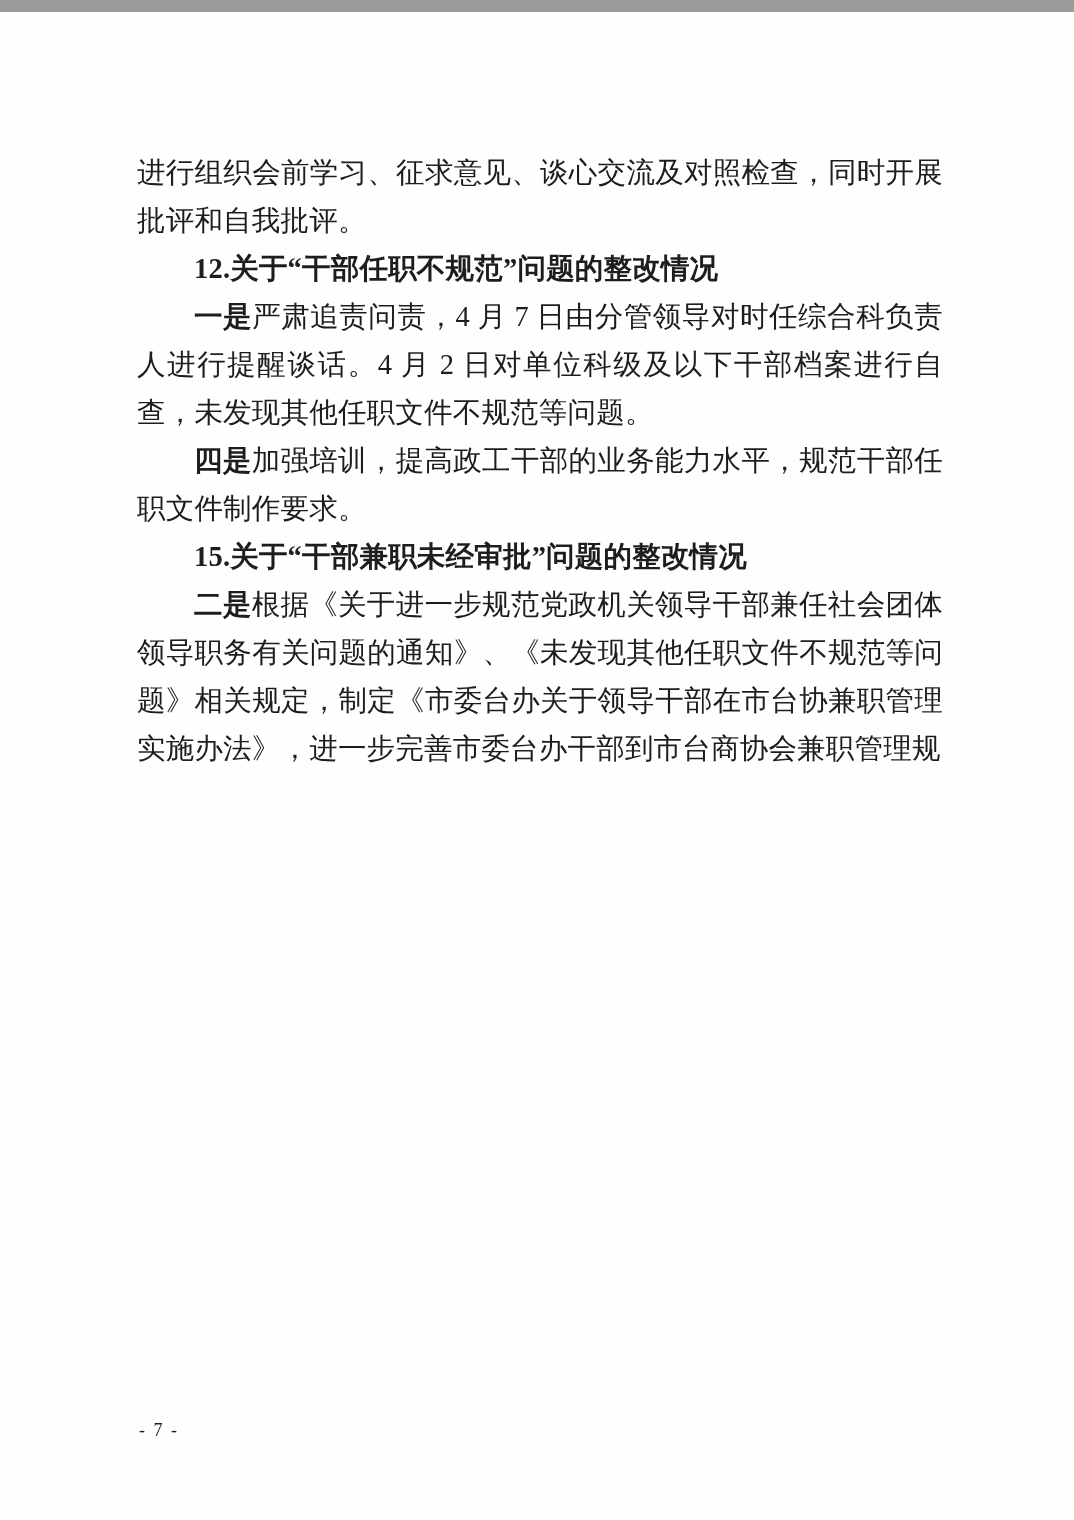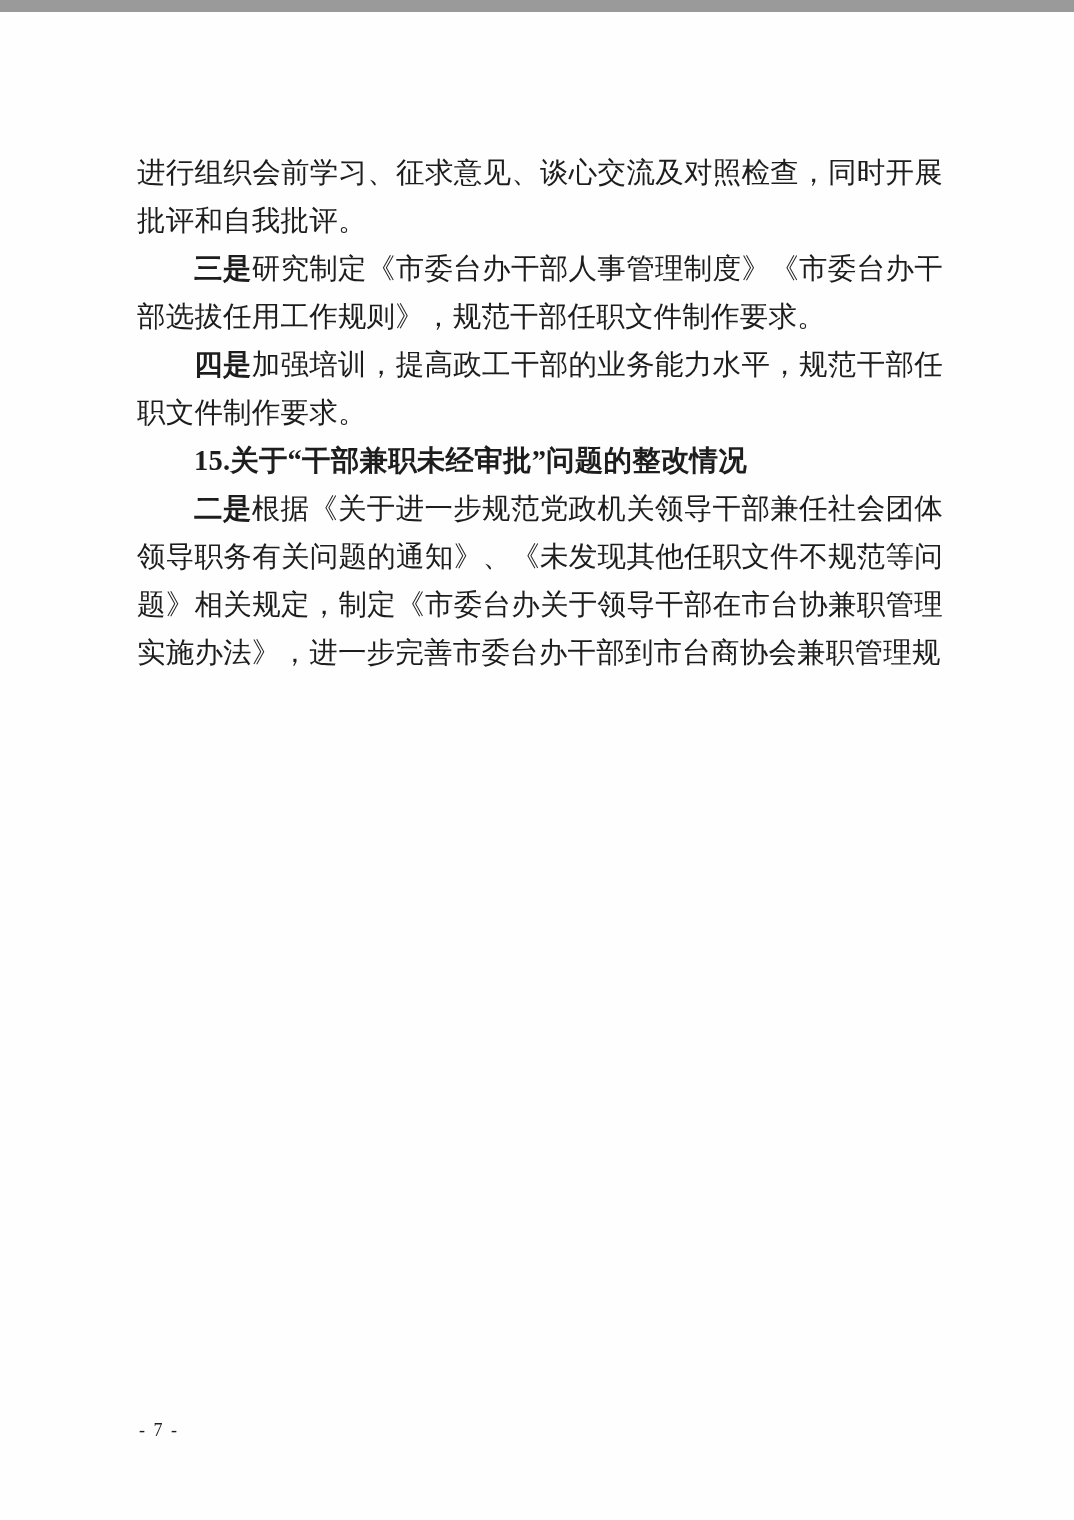--- a/index.html
+++ b/index.html
@@ -54,19 +54,20 @@
     font-family: "Liberation Serif", "DejaVu Serif", serif;
   }
 </style>
 </head>
 <body>
 
 <div class="page">
   <div class="doc-body" id="doc-body">
 
   <p class="para no-indent"><span>进行组织会前学习、征求意见、谈心交流及对照检查，同时开展批评和自我批评。</span></p>
-      <p class="para"><strong class="lead">三是</strong><span>研究制定《市委台办干部人事管理制度》《市委台办干部选拔任用工作规则》，规范干部任职文件制作要求。</span></p>
+      <p class="para heading"><span>12.关于“干部任职不规范”问题的整改情况</span></p>
+      <p class="para"><strong class="lead">一是</strong><span>严肃追责问责，4 月 7 日由分管领导对时任综合科负责人进行提醒谈话。4 月 2 日对单位科级及以下干部档案进行自查，未发现其他任职文件不规范等问题。</span></p>
       <p class="para"><strong class="lead">四是</strong><span>加强培训，提高政工干部的业务能力水平，规范干部任职文件制作要求。</span></p>
       <p class="para heading"><span>15.关于“干部兼职未经审批”问题的整改情况</span></p>
       <p class="para"><strong class="lead">二是</strong><span>根据《关于进一步规范党政机关领导干部兼任社会团体领导职务有关问题的通知》、《未发现其他任职文件不规范等问题》相关规定，制定《市委台办关于领导干部在市台协兼职管理实施办法》，进一步完善市委台办干部到市台商协会兼职管理规</span></p>
     </div>
   <div class="page-number">- 7 -</div>
 </div>
 
 </body></html>

